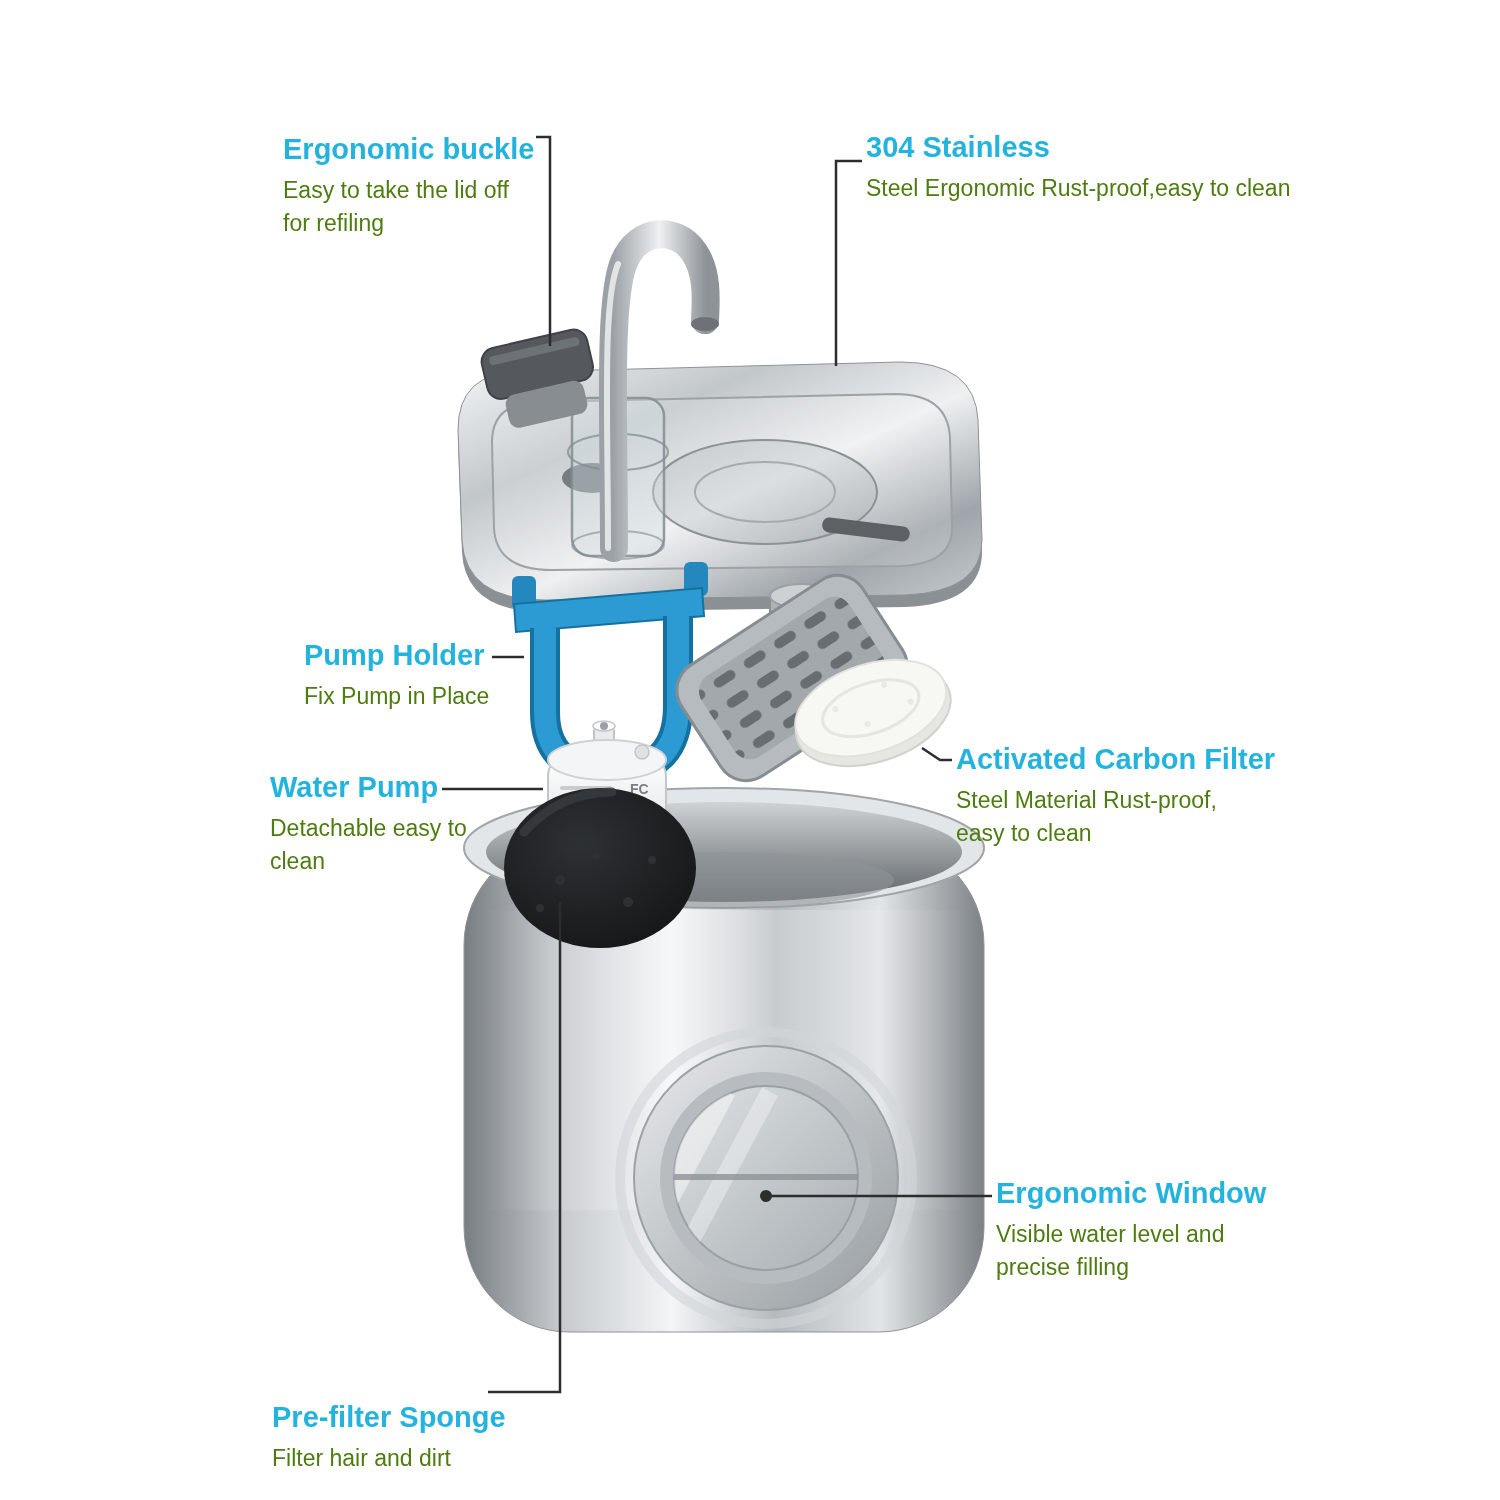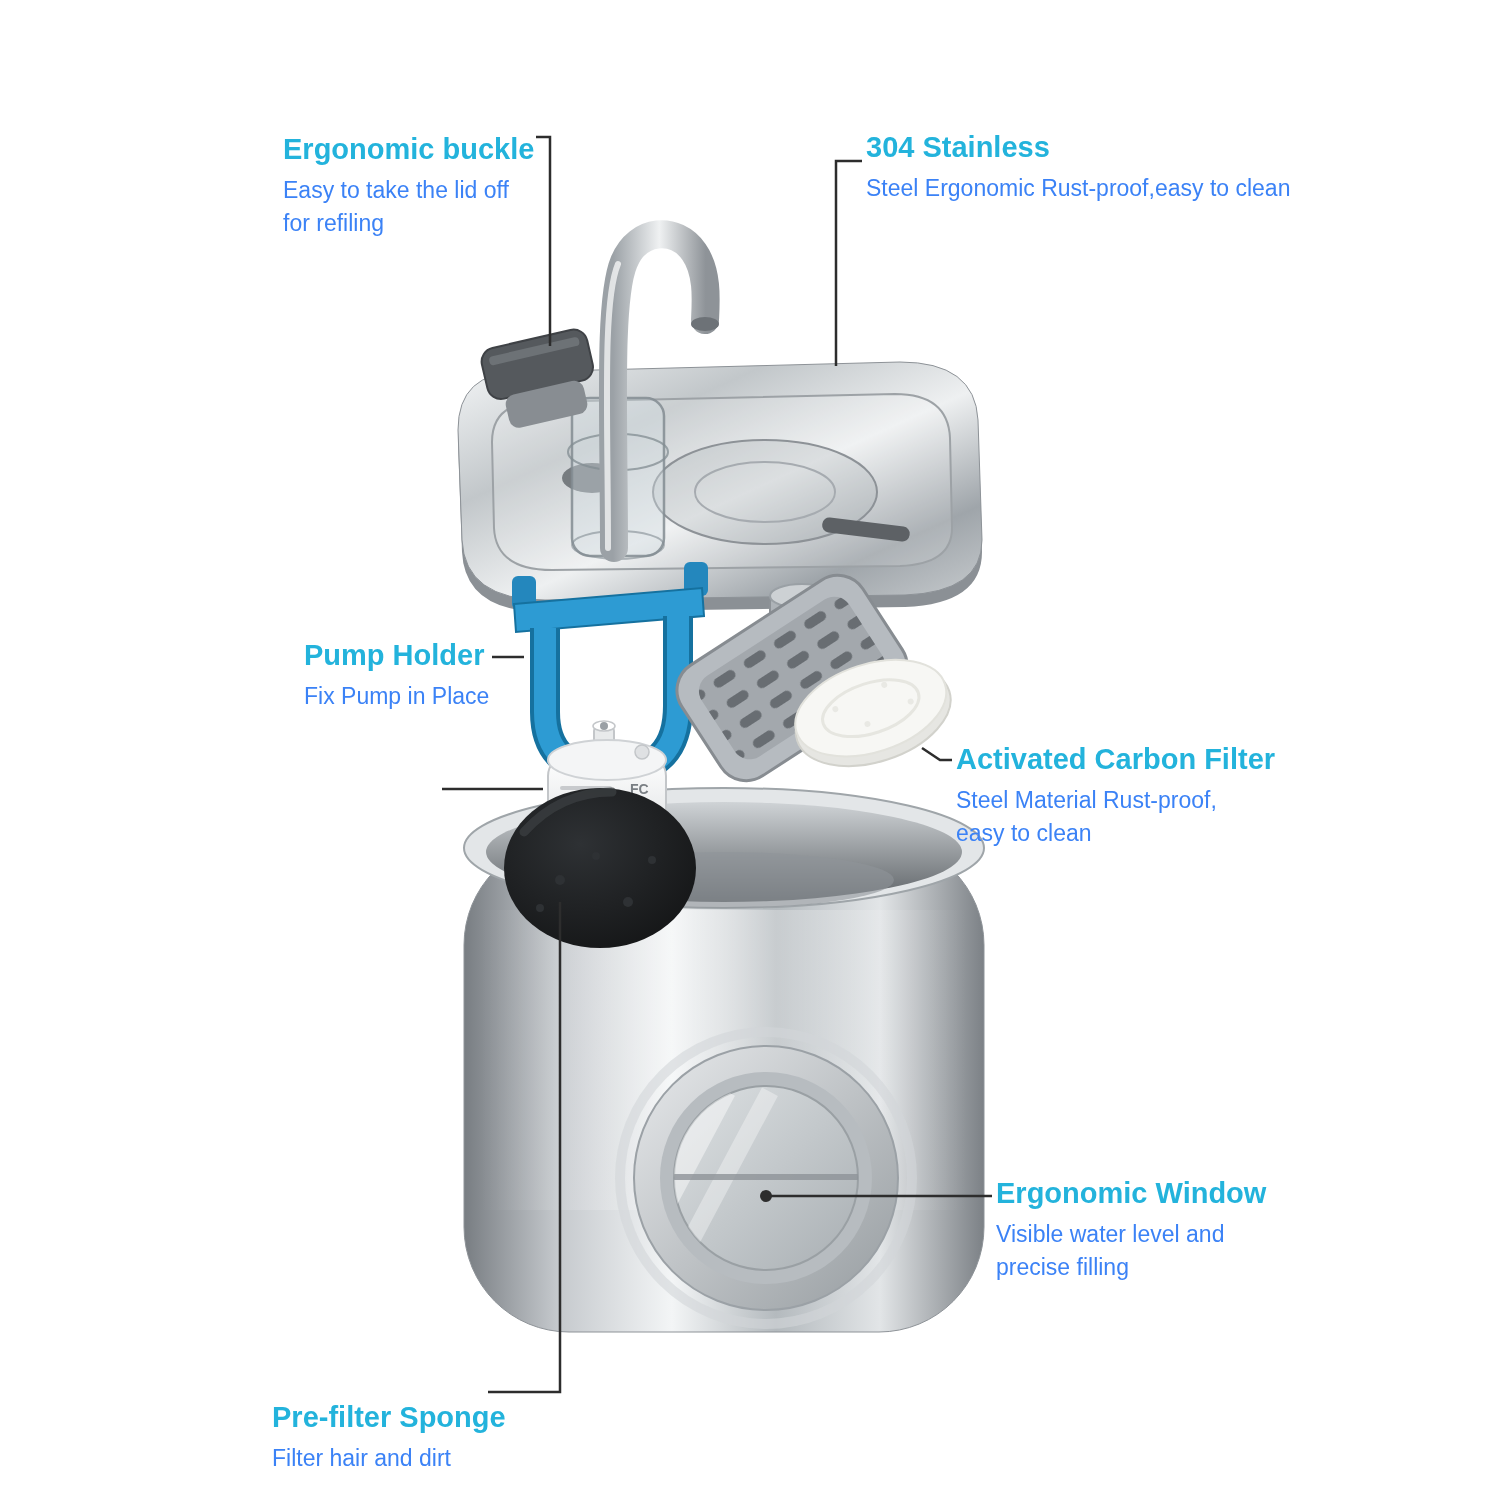--- a/index.html
+++ b/index.html
@@ -16,21 +16,21 @@
     margin:0 0 8px 0;
     font-size:29px;
     font-weight:bold;
     color:var(--accent,#23b3dc);
     white-space:nowrap;
     line-height:1.1;
   }
   .callout .line{
     margin:0;
     font-size:23px;
-    color:#3b82f6;
+    color:#4d7c0f;
     line-height:1.45;
     white-space:nowrap;
   }
 </style>
 </head>
 <body>
 
 <div class="canvas">
 
   <svg class="product-svg" viewBox="0 0 1500 1500">
@@ -201,20 +201,25 @@
   <div class="callout" style="left:866px;top:132px;">
     <h3 class="title">304 Stainless</h3>
     <p class="line">Steel Ergonomic Rust-proof,easy to clean</p>
   </div>
 
   <div class="callout" style="left:304px;top:640px;">
     <h3 class="title">Pump Holder</h3>
     <p class="line">Fix Pump in Place</p>
   </div>
 
+  <div class="callout" style="left:270px;top:772px;">
+    <h3 class="title">Water Pump</h3>
+    <p class="line">Detachable easy to</p>
+    <p class="line">clean</p>
+  </div>
 
   <div class="callout" style="left:956px;top:744px;">
     <h3 class="title">Activated Carbon Filter</h3>
     <p class="line">Steel Material Rust-proof,</p>
     <p class="line">easy to clean</p>
   </div>
 
   <div class="callout" style="left:996px;top:1178px;">
     <h3 class="title">Ergonomic Window</h3>
     <p class="line">Visible water level and</p>

